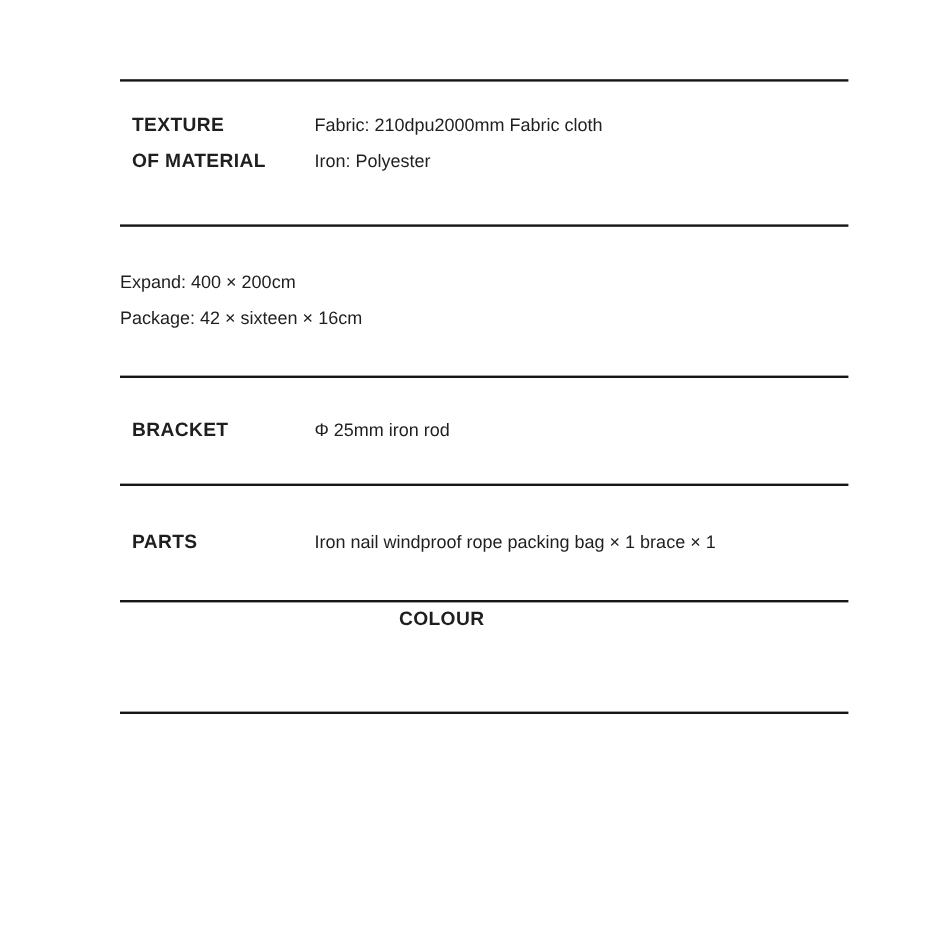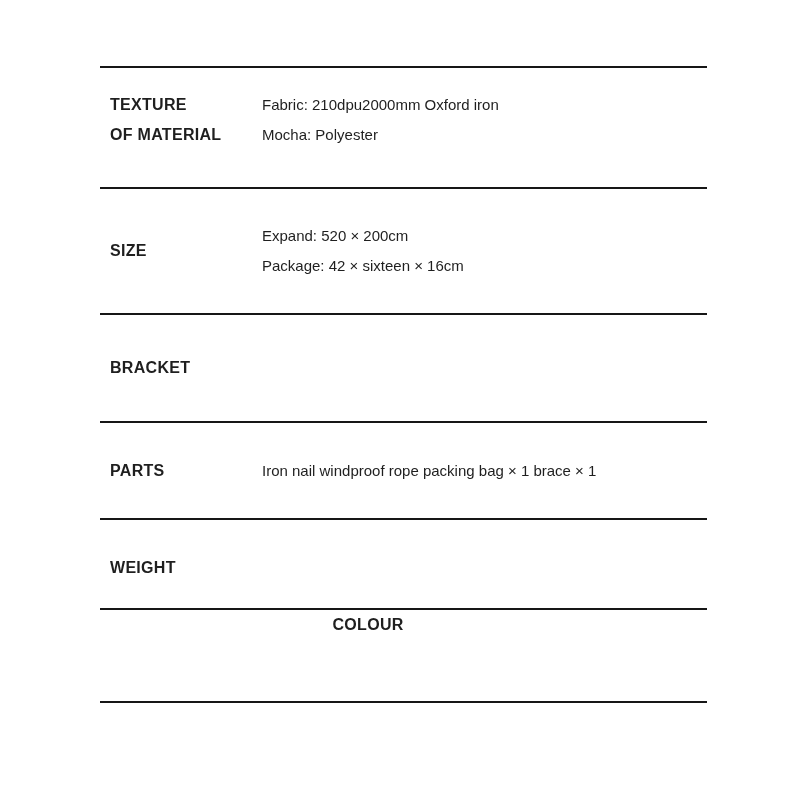--- a/index.html
+++ b/index.html
@@ -41,74 +41,66 @@
     flex: 1;
     font-size: 15px;
     font-weight: normal;
     line-height: 30px;
   }
   .label-line, .value-line { display: block; white-space: nowrap; }
 
   
   .row-texture { height: 121px; align-items: flex-start; padding-top: 22px; }
   .row-size    { height: 126px; }
-  .row-bracket { height: 108px; }
+  .row-bracket { height: 90px; }
   .row-parts   { height: 97px; }
   .row-weight  { height: 90px; padding-top: 8px; }
   .row-colour  { height: 93px; padding-bottom: 8px; flex-direction: column; }
 </style>
 </head>
 <body>
 
 <div class="spec-table">
 
   <div class="spec-row row-texture">
     <div class="label-col">
       <span class="label-line">TEXTURE</span>
       <span class="label-line">OF MATERIAL</span>
     </div>
     <div class="value-col">
-      <span class="value-line">Fabric: 210dpu2000mm Oxford iron</span>
-      <span class="value-line">Mocha: Polyester</span>
+      <span class="value-line">Fabric: 210dpu2000mm Fabric cloth</span>
+      <span class="value-line">Iron: Polyester</span>
     </div>
   </div>
 
   <div class="spec-row row-size">
-    <div class="label-col">
-      <span class="label-line">SIZE</span>
-    </div>
     <div class="value-col">
-      <span class="value-line">Expand: 520 × 200cm</span>
+      <span class="value-line">Expand: 400 × 200cm</span>
       <span class="value-line">Package: 42 × sixteen × 16cm</span>
     </div>
   </div>
 
   <div class="spec-row row-bracket">
     <div class="label-col">
       <span class="label-line">BRACKET</span>
+    </div>
+    <div class="value-col">
+      <span class="value-line">Φ 25mm iron rod</span>
     </div>
   </div>
 
   <div class="spec-row row-parts">
     <div class="label-col">
       <span class="label-line">PARTS</span>
     </div>
     <div class="value-col">
       <span class="value-line">Iron nail windproof rope packing bag × 1 brace × 1</span>
     </div>
   </div>
 
-  <div class="spec-row row-weight">
-    <div class="label-col">
-      <span class="label-line">WEIGHT</span>
-    </div>
-    <div class="value-col">
-      <span class="value-line"></span>
-    </div>
-  </div>
 
   <div class="spec-row row-colour">
     <div class="label-col">
       <span class="label-line">COLOUR</span>
     </div>
   </div>
 
 </div>
 
 </body></html>

